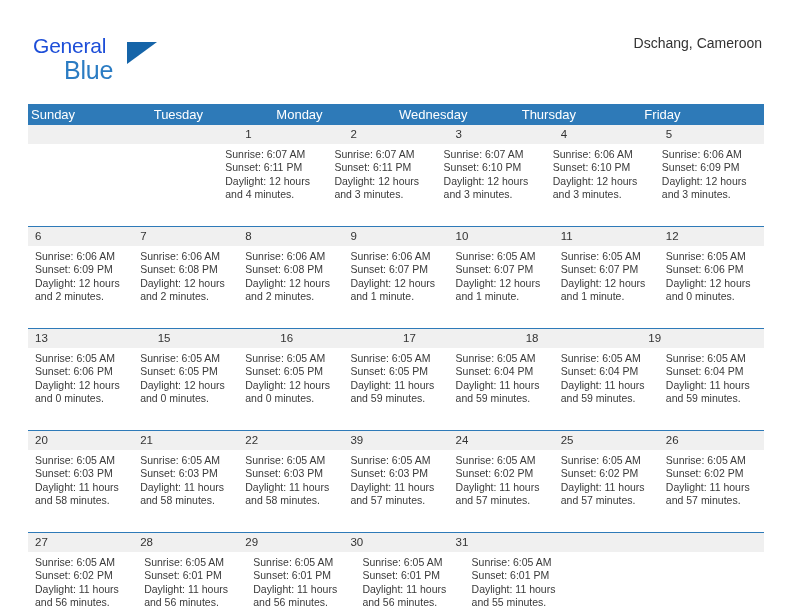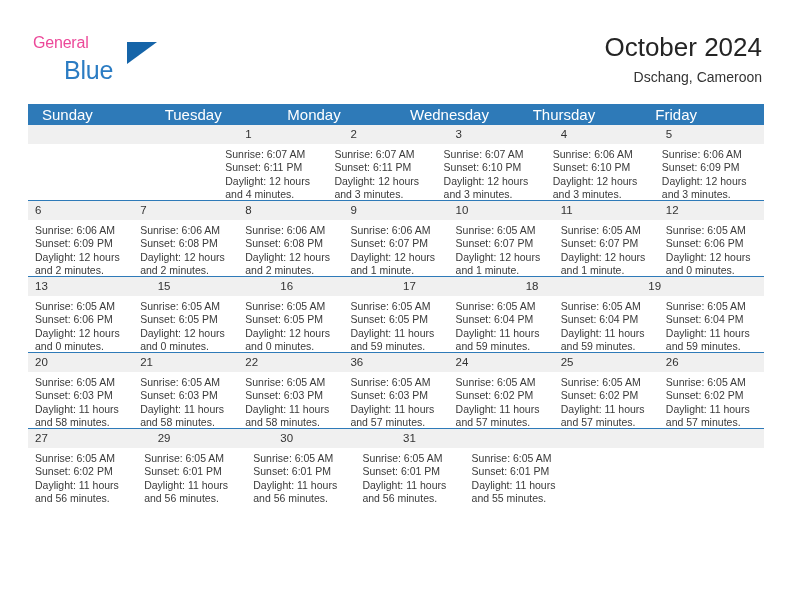--- a/index.html
+++ b/index.html
@@ -35,23 +35,23 @@
     position: absolute;
     left: 5px;
     top: 4px;
     width: 140px;
     height: 54px;
   }
   .logo-general {
     position: absolute;
     left: 0;
     top: 0;
-    font-size: 16px;
+    font-size: 21px;
     letter-spacing: -0.2px;
-    color: #ec4899;
+    color: #1d4ed8;
     font-family: "Liberation Sans", sans-serif;
   }
   .logo-blue {
     position: absolute;
     left: 31px;
     top: 22px;
     font-size: 25px;
     letter-spacing: -0.2px;
     color: #2b7cc3;
     font-family: "Liberation Sans", sans-serif;
@@ -95,23 +95,23 @@
   }
 
   .weekday-row {
     display: flex;
     background: #2e7ab8;
     height: 21px;
   }
   .weekday {
     flex: 1 1 0;
     color: #ffffff;
-    font-size: 15px;
+    font-size: 13px;
     line-height: 21px;
-    padding-left: 14px;
+    padding-left: 3px;
     box-sizing: border-box;
     white-space: nowrap;
     overflow: hidden;
   }
 
   .week {
     border-top: 1px solid #2e7ab8;
   }
   .week:first-of-type {
     border-top: none;
@@ -127,21 +127,21 @@
     font-size: 11.5px;
     line-height: 19px;
     color: #333333;
     padding-left: 7px;
     box-sizing: border-box;
   }
 
   .detail-row {
     display: flex;
     background: #ffffff;
-    height: 56px;
+    height: 82px;
   }
   .detail {
     flex: 1 1 0;
     padding: 4px 7px 0 7px;
     box-sizing: border-box;
     font-size: 10.5px;
     line-height: 13.3px;
     color: #3a3a3a;
   }
   .detail div {
@@ -158,21 +158,20 @@
 
   <div class="header">
 
     <div class="logo">
       <span class="logo-general">General</span>
       <span class="logo-triangle"></span>
       <span class="logo-blue">Blue</span>
     </div>
 
     <div class="title-block">
-      <div class="cal-title">October 2024</div>
       <div class="cal-subtitle">Dschang, Cameroon</div>
     </div>
 
   </div>
 
   <div class="calendar">
     <div class="weekday-row" id="weekday-row">
         <div class="weekday">Sunday</div>
         <div class="weekday">Tuesday</div>
         <div class="weekday">Monday</div>
@@ -333,21 +332,21 @@
               <div>Daylight: 11 hours</div>
               <div>and 59 minutes.</div>
             </div>
           </div>
         </div>
         <div class="week">
           <div class="daynum-row">
             <div class="daynum">20</div>
             <div class="daynum">21</div>
             <div class="daynum">22</div>
-            <div class="daynum">36</div>
+            <div class="daynum">39</div>
             <div class="daynum">24</div>
             <div class="daynum">25</div>
             <div class="daynum">26</div>
           </div>
           <div class="detail-row">
             <div class="detail">
               <div>Sunrise: 6:05 AM</div>
               <div>Sunset: 6:03 PM</div>
               <div>Daylight: 11 hours</div>
               <div>and 58 minutes.</div>
@@ -386,20 +385,21 @@
               <div>Sunrise: 6:05 AM</div>
               <div>Sunset: 6:02 PM</div>
               <div>Daylight: 11 hours</div>
               <div>and 57 minutes.</div>
             </div>
           </div>
         </div>
         <div class="week">
           <div class="daynum-row">
             <div class="daynum">27</div>
+            <div class="daynum">28</div>
             <div class="daynum">29</div>
             <div class="daynum">30</div>
             <div class="daynum">31</div>
             <div class="daynum"></div>
             <div class="daynum"></div>
           </div>
           <div class="detail-row">
             <div class="detail">
               <div>Sunrise: 6:05 AM</div>
               <div>Sunset: 6:02 PM</div>

